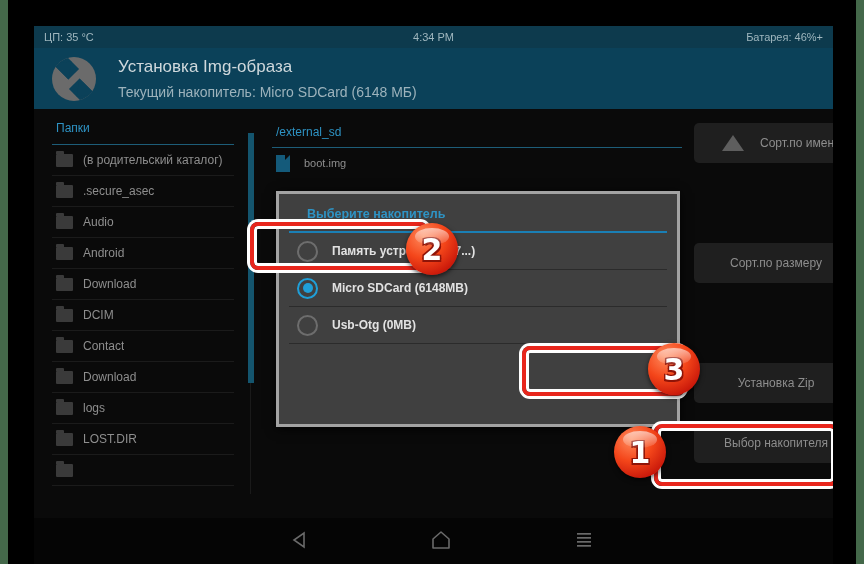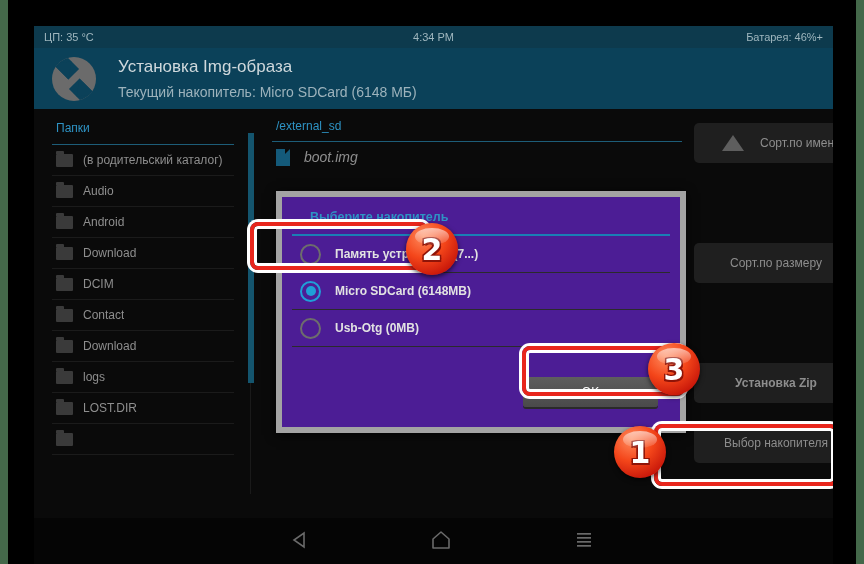--- a/index.html
+++ b/index.html
@@ -92,36 +92,36 @@
   
   #folders-track{
     position:absolute;left:216px;top:24px;width:1px;bottom:24px;background:#1a1a1a;
   }
   #folders-thumb{
     position:absolute;left:214px;top:24px;width:6px;height:250px;background:#14556e;
   }
 
   
   #filepanel{position:absolute;left:238px;top:0;width:410px;bottom:0;}
-  #path-label{color:#2e93c4;font-size:12px;padding:10px 0 8px 4px;
+  #path-label{color:#2e93c4;font-size:12px;padding:16px 0 8px 4px;
     border-bottom:1px solid #1d5d78;}
   .file-row{height:30px;display:flex;align-items:center;padding-left:4px;}
   .file-icon{
     width:14px;height:17px;background:#145a7a;position:relative;flex:none;margin-right:14px;
   }
   .file-icon::after{
     content:"";position:absolute;right:0;top:0;border-left:5px solid #0a0a0a;
     border-bottom:5px solid transparent;
   }
-  .file-label{color:#8e8e8e;font-size:14px;font-style:italic;}
+  .file-label{color:#8e8e8e;font-size:11px;}
 
   
   #dialog{
     position:absolute;left:4px;top:82px;width:398px;height:230px;
-    background:#4c1d95;border:6px solid #a3a3a3;
+    background:#404040;border:3px solid #a3a3a3;
     box-shadow:0 2px 10px rgba(0,0,0,.8);
   }
   #dialog-title{
     color:#2e93c4;font-size:12.5px;font-weight:bold;
     padding:13px 0 10px 18px;border-bottom:2px solid #1a7fb5;margin:0 10px;
   }
   .radio-row{
     display:flex;align-items:center;height:36px;margin:0 10px;
     border-bottom:1px solid #2b2b2b;padding-left:8px;position:relative;
   }
@@ -213,20 +213,24 @@
     </div>
 
     <div id="content">
 
       <div id="folders">
         <div id="folders-head">Папки</div>
         <div id="folders-list">
             <div class="folder-row">
               <span class="folder-icon"></span>
               <span class="folder-label">(в родительский каталог)</span>
+            </div>
+            <div class="folder-row">
+              <span class="folder-icon"></span>
+              <span class="folder-label">.secure_asec</span>
             </div>
             <div class="folder-row">
               <span class="folder-icon"></span>
               <span class="folder-label">Audio</span>
             </div>
             <div class="folder-row">
               <span class="folder-icon"></span>
               <span class="folder-label">Android</span>
             </div>
             <div class="folder-row">
@@ -280,33 +284,32 @@
               </div>
               <div class="radio-row">
                 <span class="radio checked"></span>
                 <span class="radio-label">Micro SDCard (6148MB)</span>
               </div>
               <div class="radio-row">
                 <span class="radio"></span>
                 <span class="radio-label">Usb-Otg (0MB)</span>
               </div>
             </div>
-          <div id="dialog-ok">OK</div>
         </div>
       </div>
 
       <div id="actions">
           <div class="act-btn with-icon" style="top: 14px;">
             <span class="tri-icon"></span>
             <span>Сорт.по имени</span>
           </div>
           <div class="act-btn" style="top: 134px; text-align: center;">
             <span>Сорт.по размеру</span>
           </div>
-          <div class="act-btn" style="top: 254px; font-weight: bold;">
+          <div class="act-btn" style="top: 254px;">
             <span>Установка Zip</span>
           </div>
           <div class="act-btn" style="top: 314px;">
             <span>Выбор накопителя</span>
           </div>
         </div>
 
     </div>
 
     <div class="hl" style="left:216px;top:196px;width:170px;height:40px;"></div>

